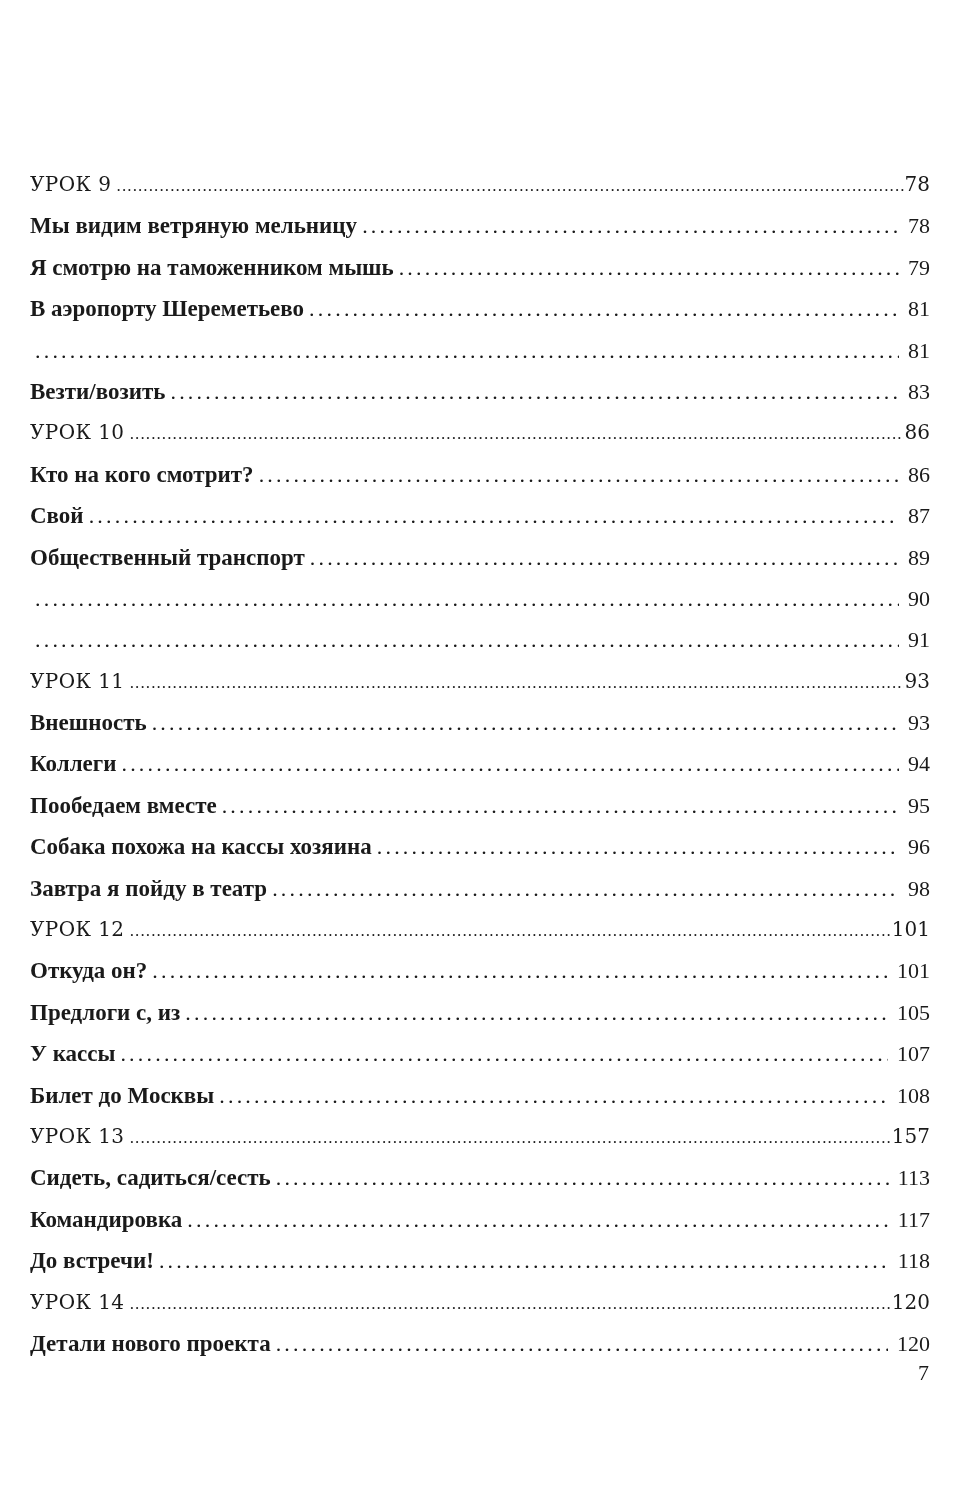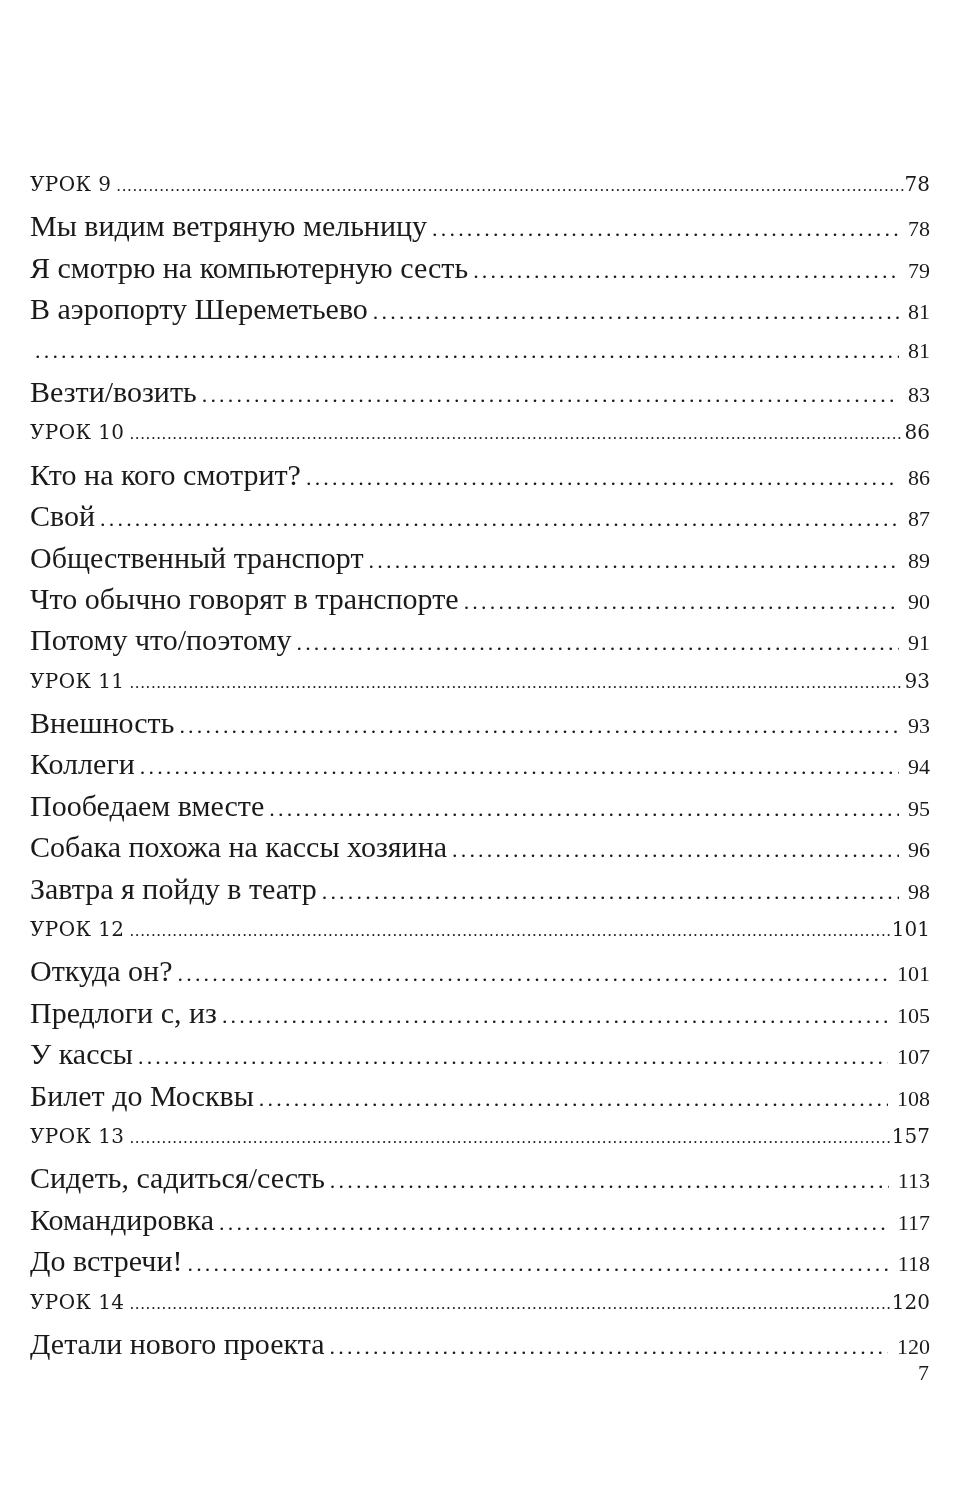--- a/index.html
+++ b/index.html
@@ -26,21 +26,22 @@
     height: 41.4px;
     line-height: 41.4px;
     color: #1a1a1a;
   }
   .row .label {
     white-space: nowrap;
     flex: 0 0 auto;
   }
   .topic .label {
     font-family: "Liberation Serif", serif;
-    font-size: 30px;
+    font-size: 23px;
+    font-weight: bold;
   }
   .lesson .label {
     font-family: "DejaVu Serif", serif;
     font-size: 20px;
     letter-spacing: 0.4px;
   }
   .leader {
     flex: 1 1 auto;
     overflow: hidden;
     white-space: nowrap;
@@ -91,21 +92,21 @@
         <span class="label">УРОК 9</span>
         <span class="leader">................................................................................................................................................................................................................................................................................................................................................................................................................</span>
         <span class="pnum">78</span>
       </div>
       <div class="row topic">
         <span class="label">Мы видим ветряную мельницу</span>
         <span class="leader">................................................................................................................................................................................................................................................................................................................................................................................................................</span>
         <span class="pnum">78</span>
       </div>
       <div class="row topic">
-        <span class="label">Я смотрю на компьютерную сесть</span>
+        <span class="label">Я смотрю на таможенником мышь</span>
         <span class="leader">................................................................................................................................................................................................................................................................................................................................................................................................................</span>
         <span class="pnum">79</span>
       </div>
       <div class="row topic">
         <span class="label">В аэропорту Шереметьево</span>
         <span class="leader">................................................................................................................................................................................................................................................................................................................................................................................................................</span>
         <span class="pnum">81</span>
       </div>
       <div class="row topic">
         <span class="leader">................................................................................................................................................................................................................................................................................................................................................................................................................</span>
@@ -130,26 +131,24 @@
         <span class="label">Свой</span>
         <span class="leader">................................................................................................................................................................................................................................................................................................................................................................................................................</span>
         <span class="pnum">87</span>
       </div>
       <div class="row topic">
         <span class="label">Общественный транспорт</span>
         <span class="leader">................................................................................................................................................................................................................................................................................................................................................................................................................</span>
         <span class="pnum">89</span>
       </div>
       <div class="row topic">
-        <span class="label">Что обычно говорят в транспорте</span>
         <span class="leader">................................................................................................................................................................................................................................................................................................................................................................................................................</span>
         <span class="pnum">90</span>
       </div>
       <div class="row topic">
-        <span class="label">Потому что/поэтому</span>
         <span class="leader">................................................................................................................................................................................................................................................................................................................................................................................................................</span>
         <span class="pnum">91</span>
       </div>
       <div class="row lesson">
         <span class="label">УРОК 11</span>
         <span class="leader">................................................................................................................................................................................................................................................................................................................................................................................................................</span>
         <span class="pnum">93</span>
       </div>
       <div class="row topic">
         <span class="label">Внешность</span>

